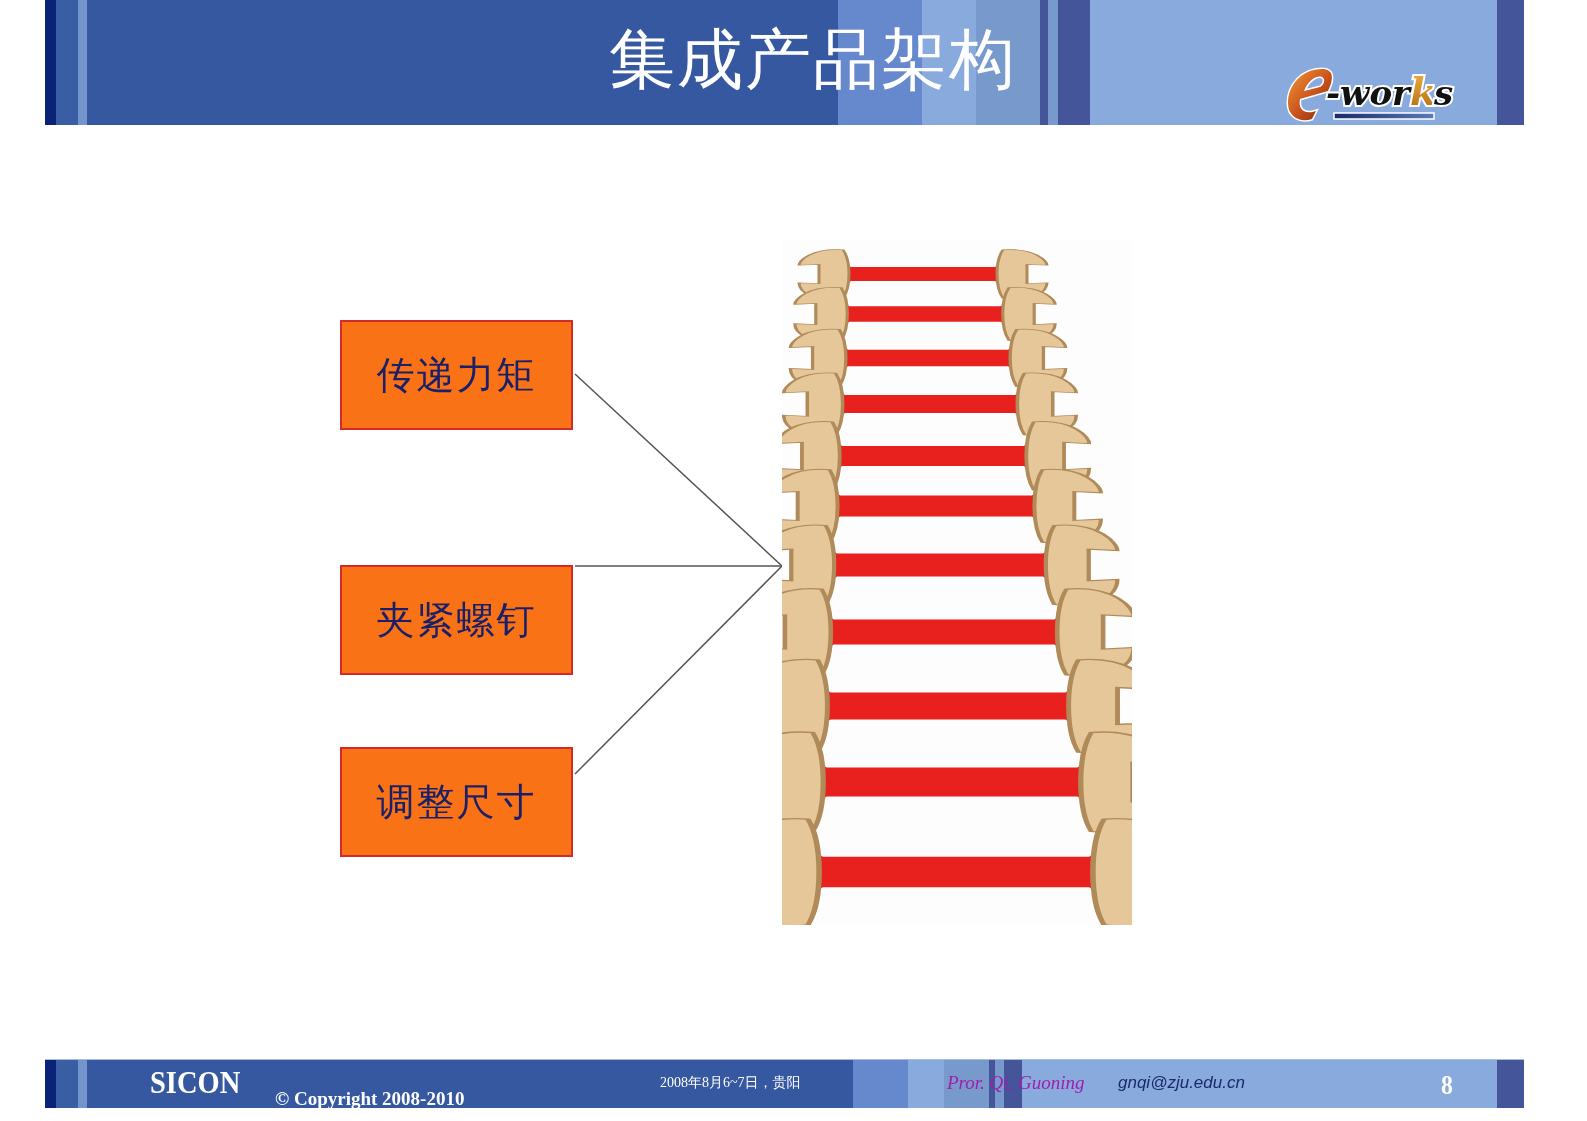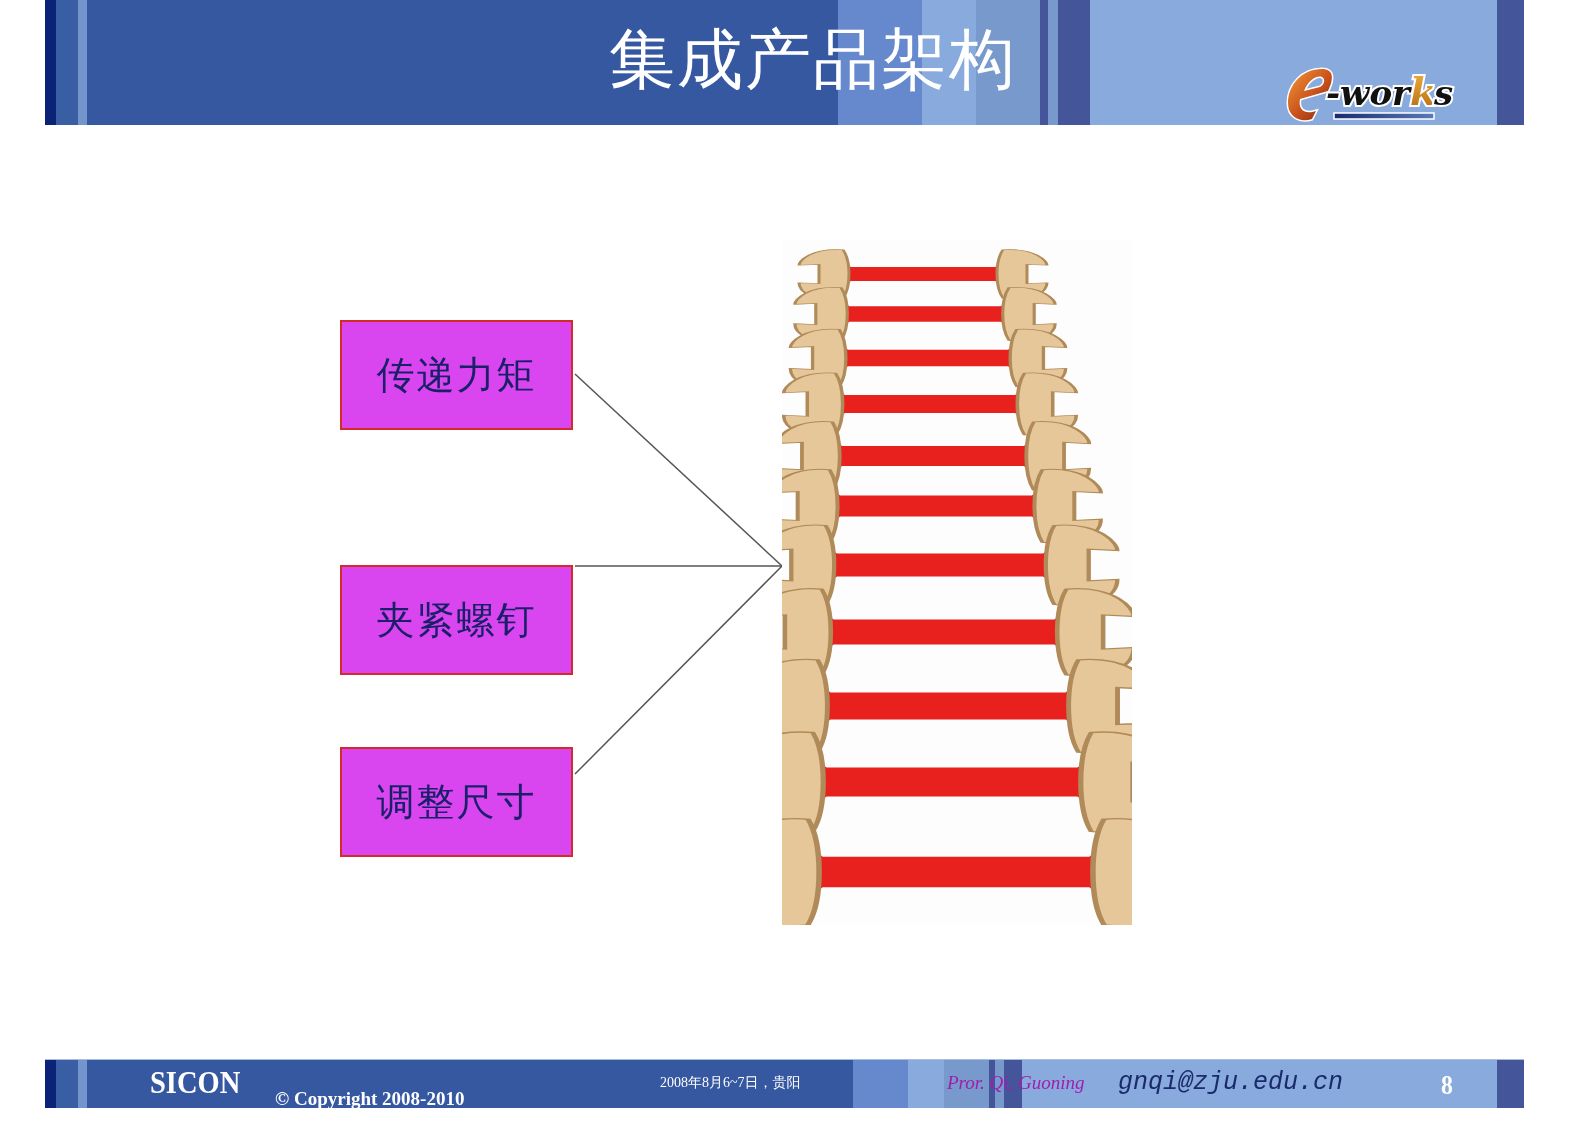--- a/index.html
+++ b/index.html
@@ -20,26 +20,26 @@
     z-index:3;
   }
 
   .logo { position:absolute; left:1282px; top:30px; width:195px; height:64px; z-index:3;margin-top:31px; }
 
   .footer-text { position:absolute; top:0; line-height:48px; color:#ffffff; z-index:3; white-space:nowrap; }
   .f-sicon { left:150px; font-size:31px; font-weight:bold; font-family:"Liberation Serif", serif; transform:scaleX(0.92); transform-origin:left center; }
   .f-copy { left:275px; font-size:19px; font-weight:bold; font-family:"Liberation Serif", serif;margin-top:16px; }
   .f-date { left:660px; font-size:14px; font-family:"Liberation Serif", "DejaVu Serif", serif; }
   .f-author { left:947px; font-size:19px; font-style:italic; color:#a21caf; font-family:"Liberation Serif", serif; }
-  .f-email { left:1118px; font-size:25px; font-style:italic; color:#1a2a6c; font-family:Liberation Mono, monospace; }
+  .f-email { left:1118px; font-size:17px; font-style:italic; color:#1a2a6c; font-family:Liberation Sans, sans-serif; }
   .f-page { left:1440px; font-size:28px; font-weight:bold; font-family:"Liberation Serif", serif; transform:scaleX(0.85); }
 
   .concept-box {
     position:absolute; left:340px; width:233px; height:110px;
-    background:#d946ef; border:2px solid #d42a2a; box-sizing:border-box;
+    background:#f97316; border:2px solid #d42a2a; box-sizing:border-box;
     display:flex; align-items:center; justify-content:center;
     color:#1a1f6a; font-size:38px; letter-spacing:2px;
     font-family:Liberation Serif, serif;
     z-index:2;
   }
   .connectors { position:absolute; left:0; top:0; z-index:1; }
   .wrench-photo { position:absolute; left:782px; top:240px; width:350px; height:685px; z-index:1; }
 </style>
 </head>
 <body>

